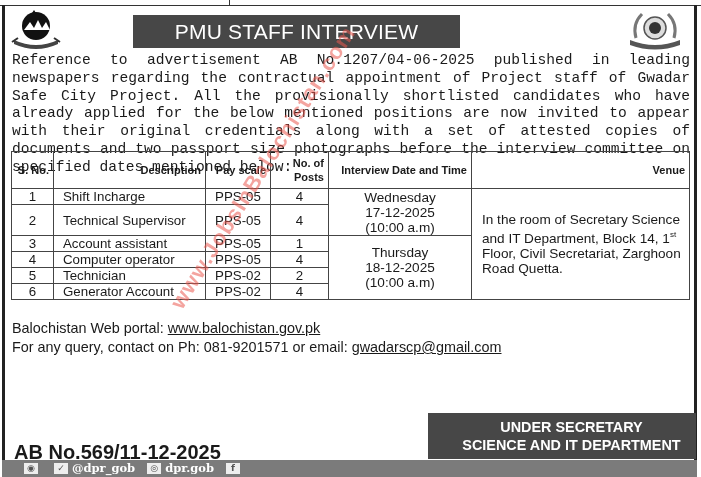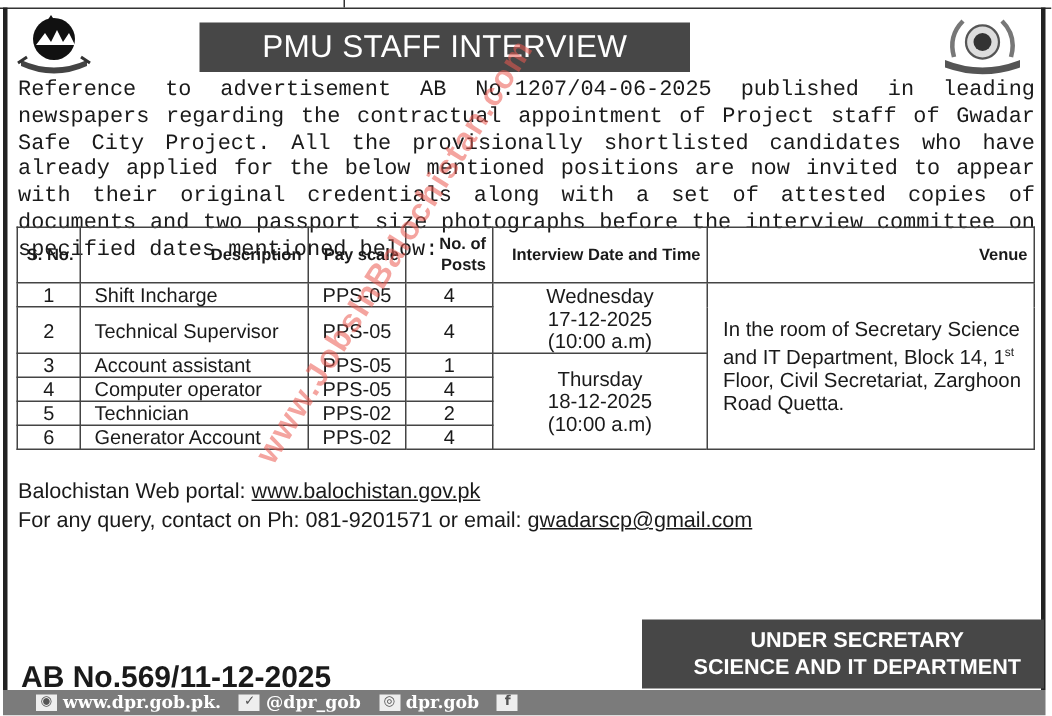--- a/index.html
+++ b/index.html
@@ -146,21 +146,20 @@
   <div>SCIENCE AND IT DEPARTMENT</div>
 </div>
 
 <div class="ab-no">AB No.569/11-12-2025</div>
 
 <div class="watermark">www.JobsInBalochistan.com</div>
 
 <div class="footer">
   <div class="item">
     <span class="ficon">◉</span>
-    <span>www.dpr.gob.pk.</span>
   </div>
   <div class="item">
     <span class="ficon">✓</span>
     <span>@dpr_gob</span>
   </div>
   <div class="item">
     <span class="ficon">◎</span>
     <span>dpr.gob</span>
   </div>
   <div class="item">

